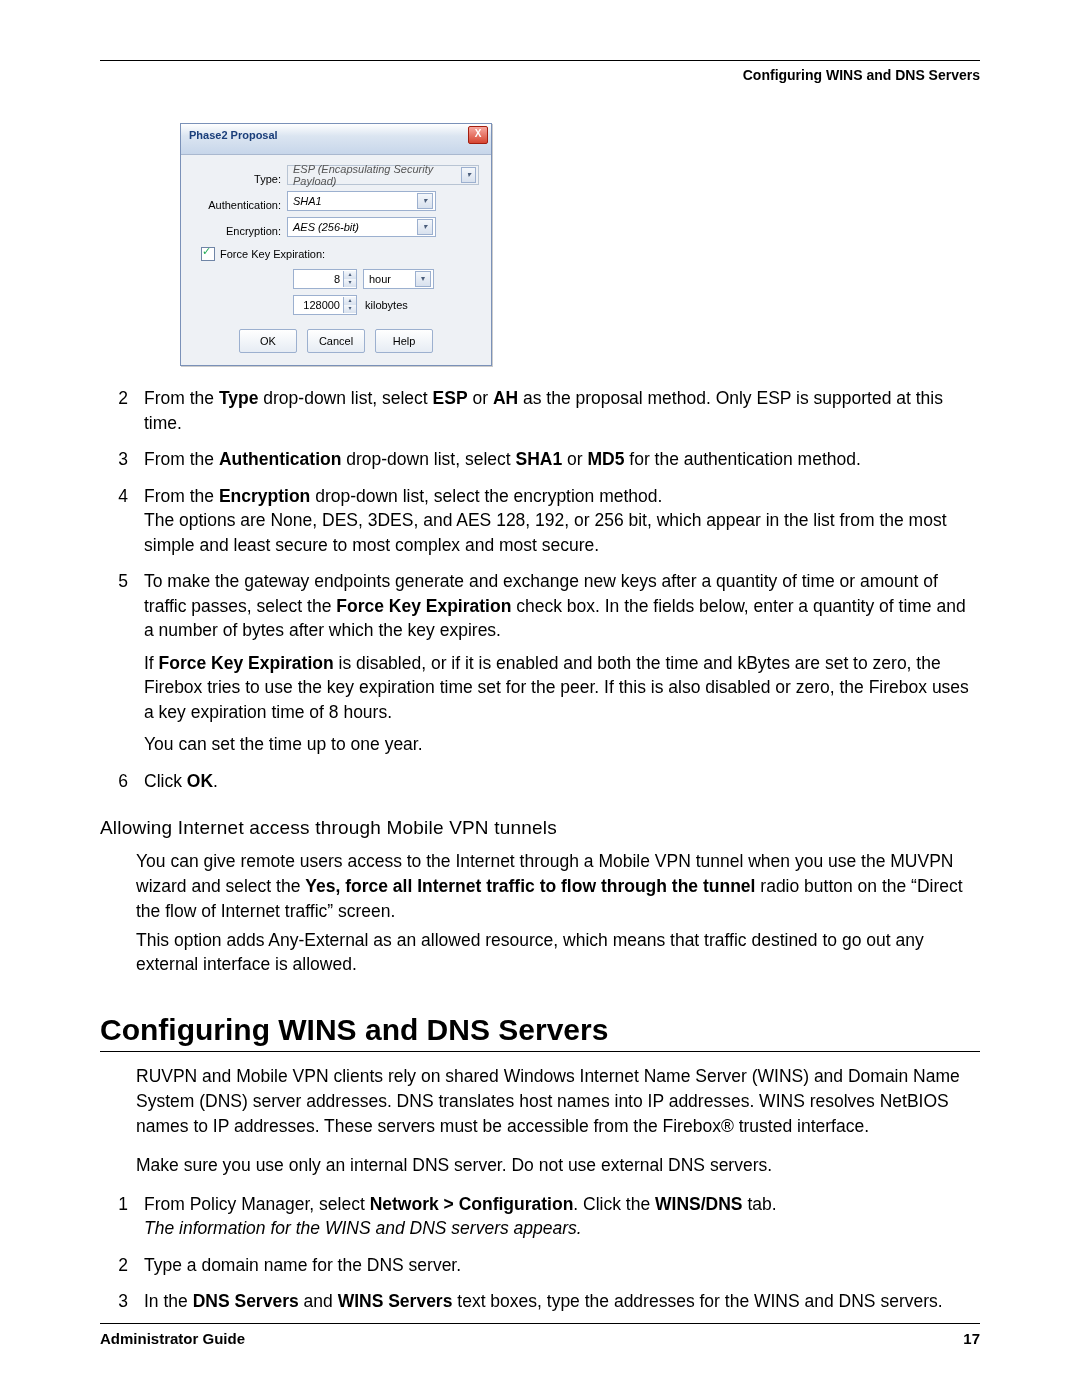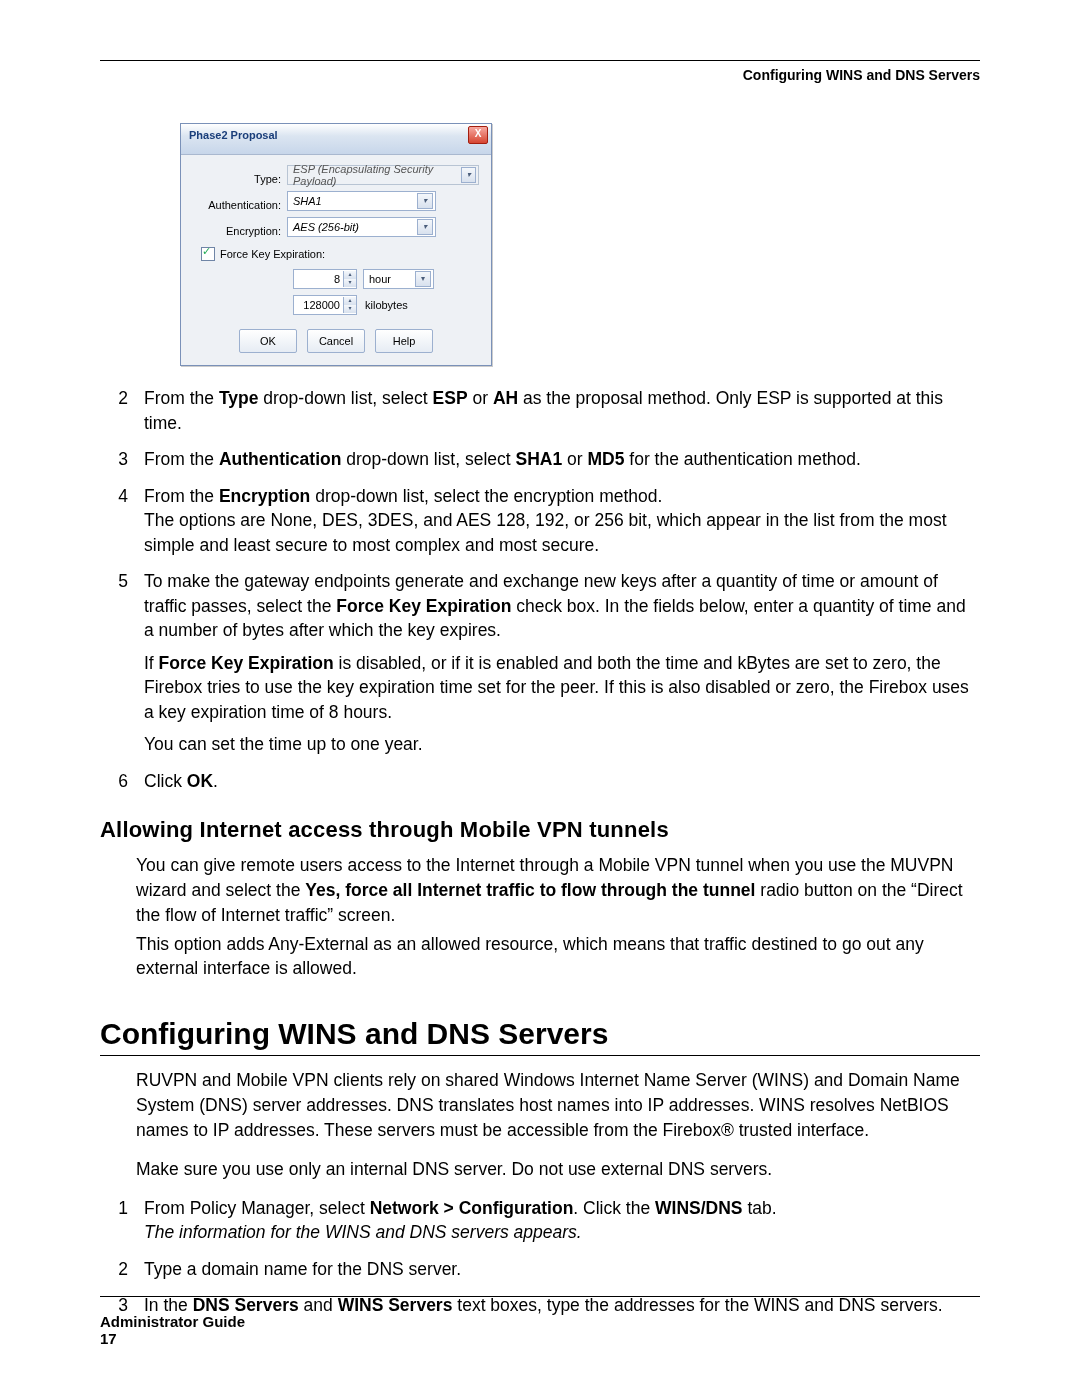--- a/index.html
+++ b/index.html
@@ -133,22 +133,22 @@
   }
 
   
   .steps { margin:10px 0 24px 0; }
   .step { display:flex; margin-bottom:12px; font-size:17.5px; line-height:1.4; }
   .step .num { width:28px; text-align:right; flex-shrink:0; }
   .step .txt { margin-left:16px; flex:1; }
   .sub { margin-top:8px; }
   .h2 {
     font-family: Arial, sans-serif;
-    font-weight: bold;
-    font-size: 22px;
+    font-weight: normal;
+    font-size: 19px;
     margin: 22px 0 10px 0;
     letter-spacing: 0.2px;
   }
   .body-p {
     font-size: 17.5px;
     line-height: 1.42;
     margin: 0 0 10px 0;
     margin-left: 36px;
   }
   .body-p2 {
@@ -159,23 +159,23 @@
   .h1 {
     font-family: Arial, sans-serif;
     font-weight: bold;
     font-size: 30px;
     margin: 36px 0 4px 0;
   }
   .h1-rule { border-top:1px solid #000; margin-bottom:12px; }
   .ital { font-style: italic; }
   .footer {
     position:absolute; bottom:50px; left:100px; right:100px;
-    border-top:1px solid #000; padding-top:16px;
+    border-top:1px solid #000; padding-top:6px;
     display:flex; justify-content:space-between;
-    font-size:15px; font-weight:bold;flex-direction:column;
+    font-size:15px; font-weight:bold;
   }
 </style>
 </head>
 <body>
 
 <div class="page">
   <div class="rule"></div>
   <div class="running-head">Configuring WINS and DNS Servers</div>
 
   <div class="fig-wrap">

